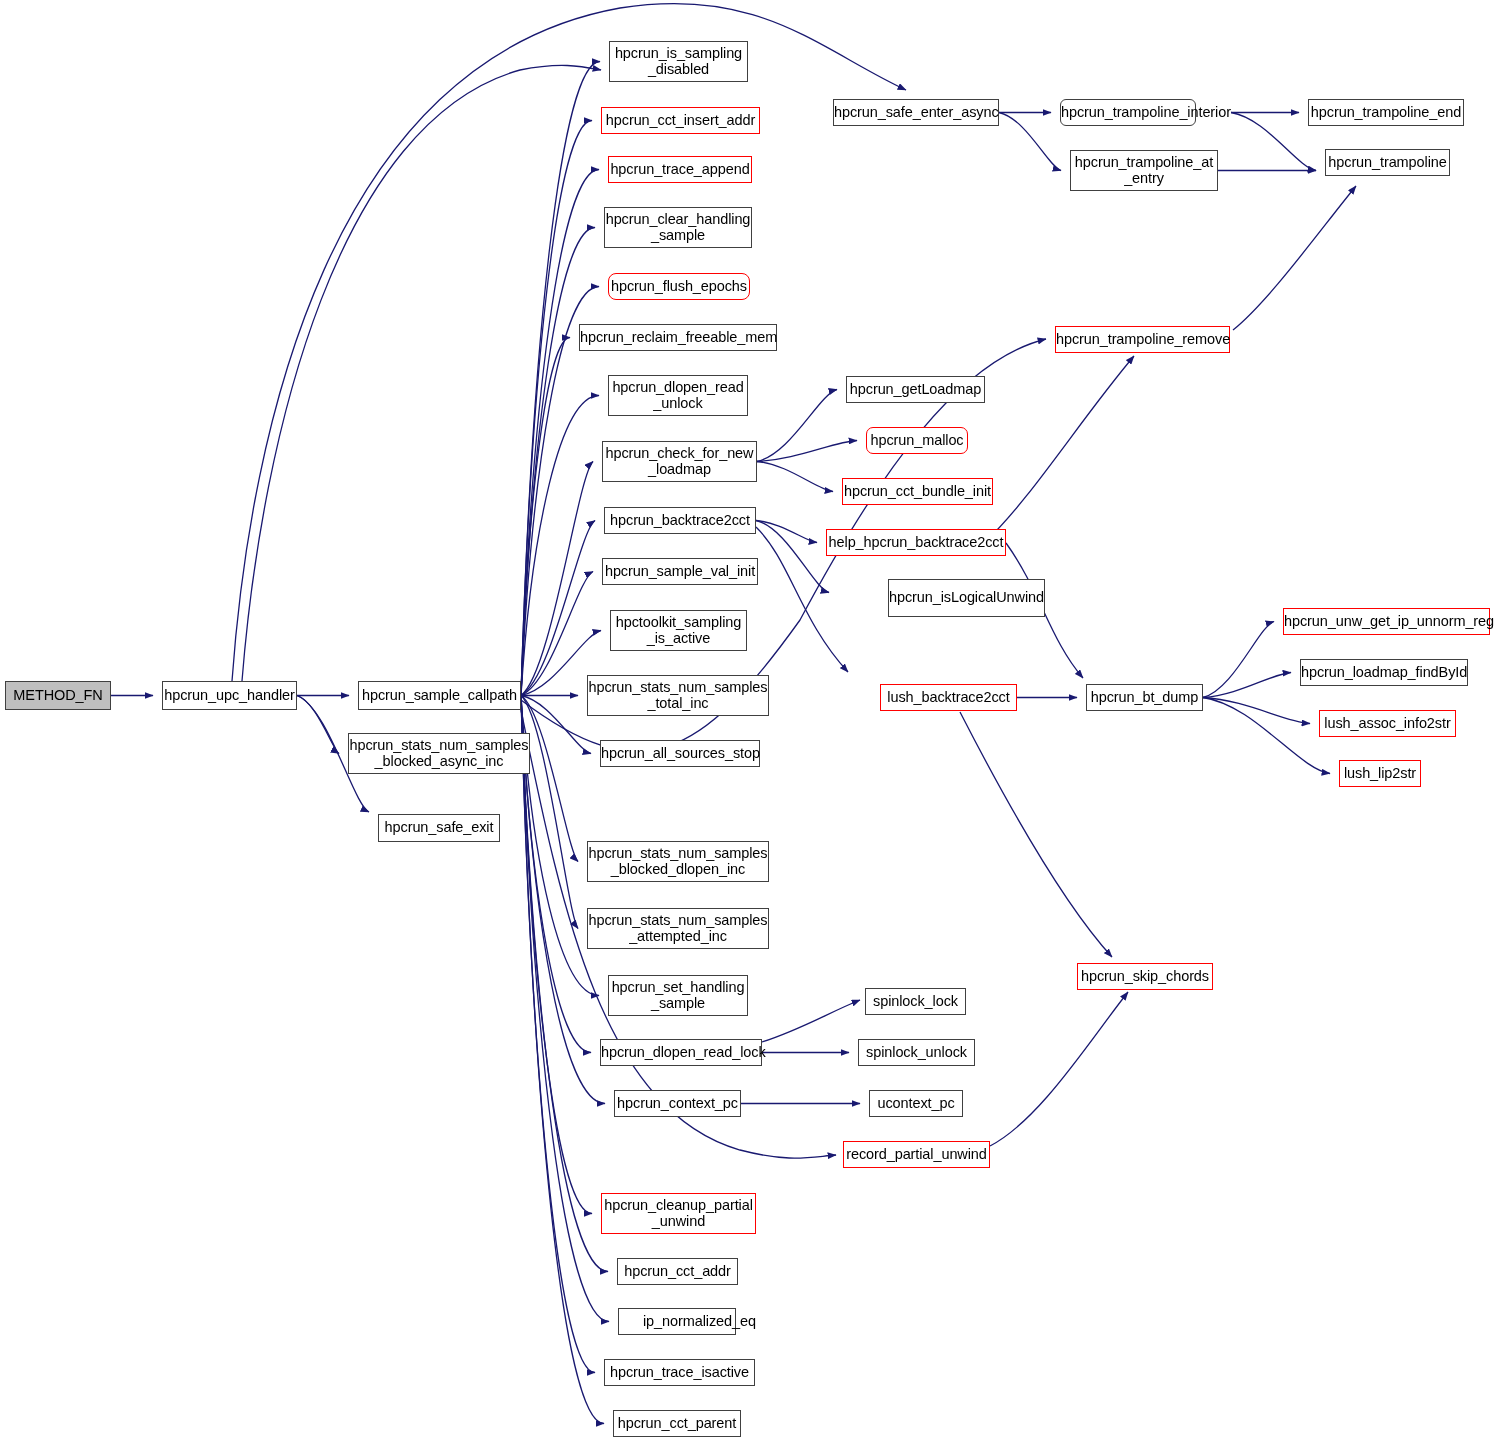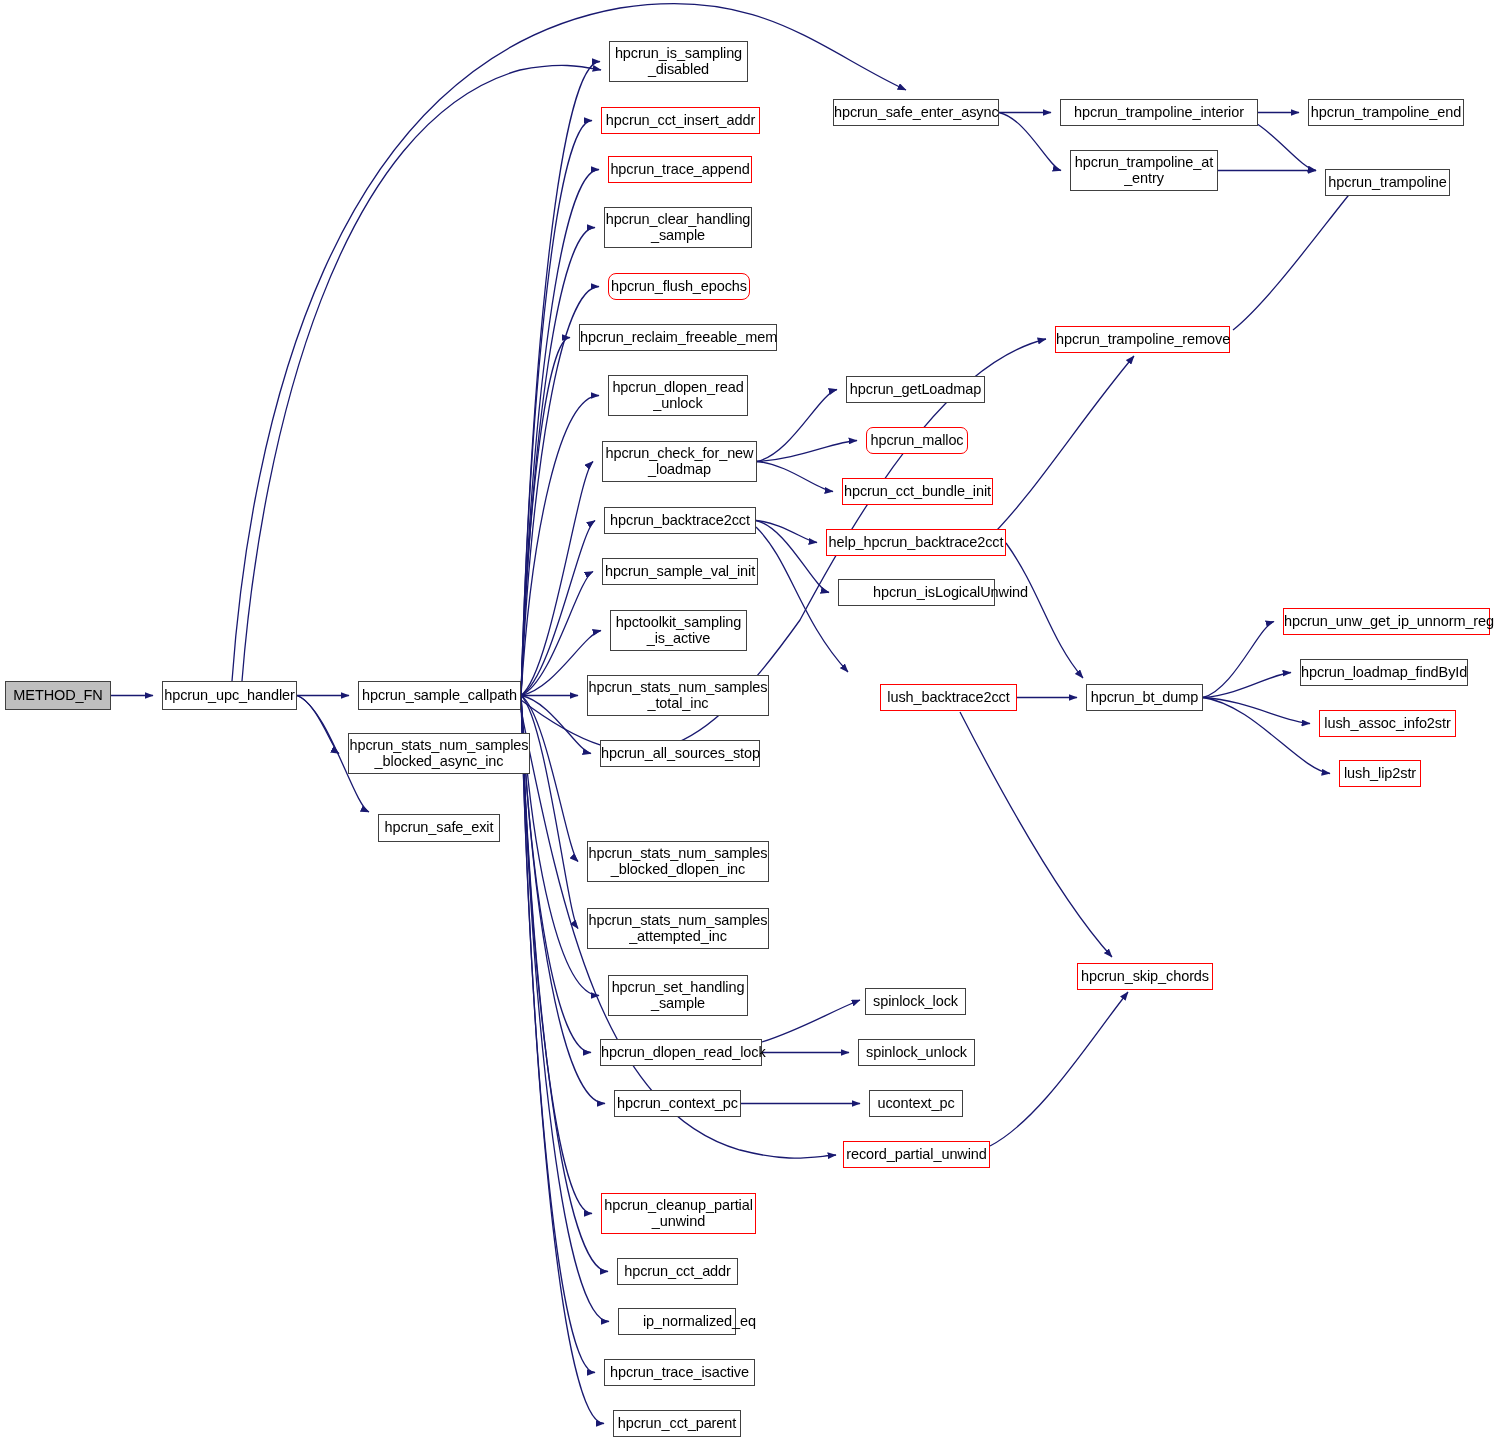--- a/index.html
+++ b/index.html
@@ -118,32 +118,32 @@
 _unwind</span></div>
       <div class="node" style="left: 617px; top: 1258px; width: 121px; height: 27px;"><span>hpcrun_cct_addr</span></div>
       <div class="node" style="left: 618px; top: 1308px; width: 118px; height: 27px; padding-left: 24px;"><span>ip_normalized_eq</span></div>
       <div class="node" style="left: 604px; top: 1359px; width: 151px; height: 27px; text-align: center;"><span>hpcrun_trace_isactive</span></div>
       <div class="node" style="left: 613px; top: 1410px; width: 128px; height: 27px;"><span>hpcrun_cct_parent</span></div>
       <div class="node" style="left: 833px; top: 99px; width: 166px; height: 27px;"><span>hpcrun_safe_enter_async</span></div>
       <div class="node" style="left: 846px; top: 376px; width: 139px; height: 27px;"><span>hpcrun_getLoadmap</span></div>
       <div class="node red" style="left: 866px; top: 427px; width: 102px; height: 27px; border-radius: 7px;"><span>hpcrun_malloc</span></div>
       <div class="node red" style="left: 842px; top: 478px; width: 151px; height: 27px;"><span>hpcrun_cct_bundle_init</span></div>
       <div class="node red" style="left: 826px; top: 529px; width: 180px; height: 27px;"><span>help_hpcrun_backtrace2cct</span></div>
-      <div class="node" style="left: 838px; top: 579px; width: 157px; height: 27px; padding-left: 34px;"><span>hpcrun_isLogicalUnwind</span></div>
+      <div class="node" style="left: 888px; top: 579px; width: 157px; height: 38px;"><span>hpcrun_isLogicalUnwind</span></div>
       <div class="node red" style="left: 832px; top: 684px; width: 137px; height: 27px; margin-left: 48px;"><span>lush_backtrace2cct</span></div>
       <div class="node" style="left: 865px; top: 988px; width: 101px; height: 27px;"><span>spinlock_lock</span></div>
       <div class="node" style="left: 858px; top: 1039px; width: 117px; height: 27px;"><span>spinlock_unlock</span></div>
       <div class="node" style="left: 869px; top: 1090px; width: 94px; height: 27px;"><span>ucontext_pc</span></div>
       <div class="node red" style="left: 843px; top: 1141px; width: 147px; height: 27px;"><span>record_partial_unwind</span></div>
-      <div class="node" style="left: 1060px; top: 99px; width: 198px; height: 27px;"><span>hpcrun_trampoline_interior</span></div>
+      <div class="node" style="left: 1060px; top: 99px; width: 136px; height: 27px; border-radius: 6px;"><span>hpcrun_trampoline_interior</span></div>
       <div class="node" style="left: 1070px; top: 150px; width: 148px; height: 41px;"><span>hpcrun_trampoline_at
 _entry</span></div>
       <div class="node red" style="left: 1055px; top: 326px; width: 175px; height: 27px;"><span>hpcrun_trampoline_remove</span></div>
       <div class="node" style="left: 1086px; top: 684px; width: 117px; height: 27px;"><span>hpcrun_bt_dump</span></div>
       <div class="node red" style="left: 1077px; top: 963px; width: 136px; height: 27px;"><span>hpcrun_skip_chords</span></div>
       <div class="node" style="left: 1308px; top: 99px; width: 156px; height: 27px;"><span>hpcrun_trampoline_end</span></div>
-      <div class="node" style="left: 1325px; top: 169px; width: 125px; height: 27px;"><span>hpcrun_trampoline</span></div>
+      <div class="node" style="left: 1325px; top: 149px; width: 125px; height: 27px;"><span>hpcrun_trampoline</span></div>
       <div class="node red" style="left: 1283px; top: 608px; width: 207px; height: 27px;"><span>hpcrun_unw_get_ip_unnorm_reg</span></div>
       <div class="node" style="left: 1300px; top: 659px; width: 168px; height: 27px;"><span>hpcrun_loadmap_findById</span></div>
       <div class="node red" style="left: 1319px; top: 710px; width: 137px; height: 27px;"><span>lush_assoc_info2str</span></div>
       <div class="node red" style="left: 1339px; top: 760px; width: 82px; height: 27px;"><span>lush_lip2str</span></div>
     </div>
 </div>
 
 </body></html>

